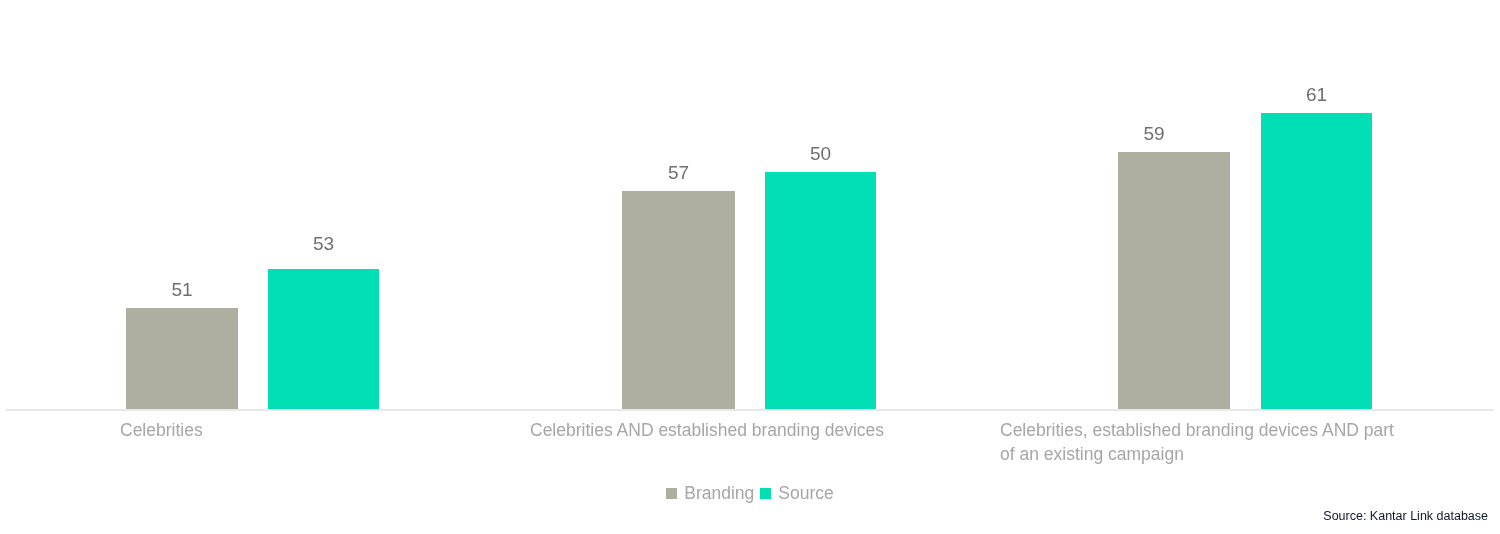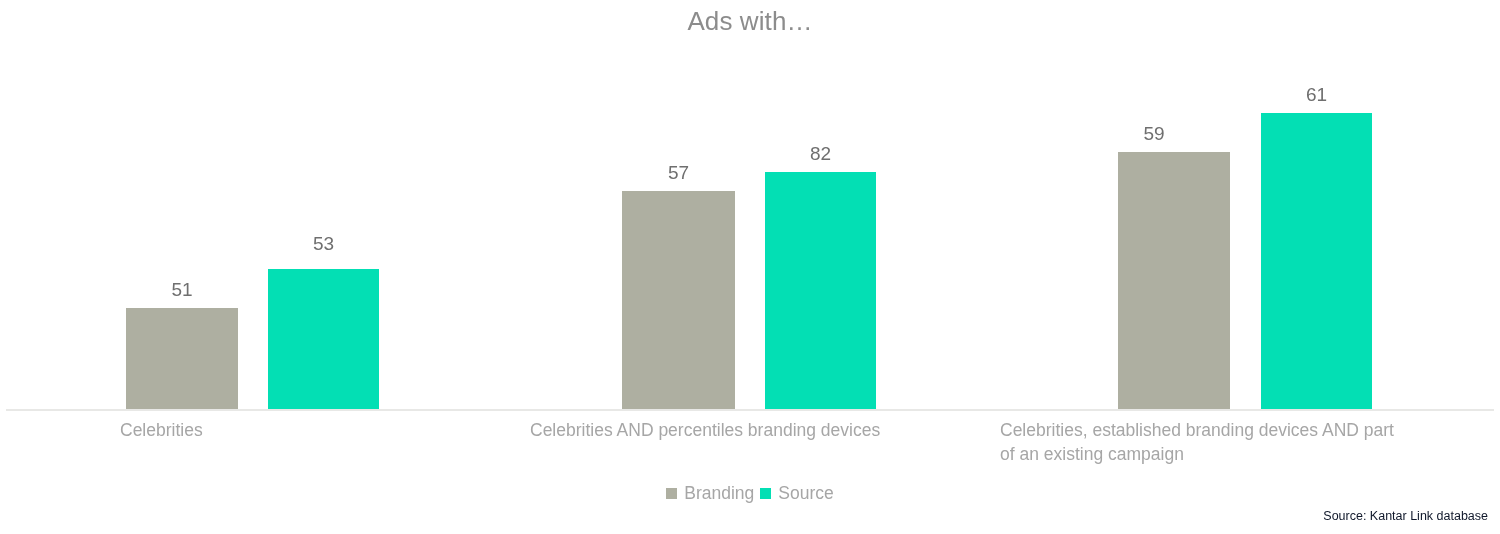--- a/index.html
+++ b/index.html
@@ -124,49 +124,48 @@
     color: #0f172a;
     white-space: nowrap;
   }
 </style>
 </head>
 <body>
 
 <div id="chart-root">
 
   <div class="chart-title">
-    <span class="t-line">Ads with…</span>
   </div>
 
   <div class="plot-area">
 
     <div class="bar bar-branding" style="left:126px; width:112px; height:102px;"></div>
     <div class="bar-value" style="left:126px; width:112px; bottom:110px;">51</div>
 
     <div class="bar bar-impact" style="left:268px; width:111px; height:141px;"></div>
     <div class="bar-value" style="left:268px; width:111px; bottom:156px;margin-top:36px;">53</div>
 
     <div class="bar bar-branding" style="left:622px; width:113px; height:219px;"></div>
     <div class="bar-value" style="left:622px; width:113px; bottom:227px;">57</div>
 
     <div class="bar bar-impact" style="left:765px; width:111px; height:238px;"></div>
-    <div class="bar-value" style="left:765px; width:111px; bottom:246px;">82</div>
+    <div class="bar-value" style="left:765px; width:111px; bottom:246px;">50</div>
 
     <div class="bar bar-branding" style="left:1118px; width:112px; height:258px;"></div>
     <div class="bar-value" style="left:1098px; width:112px; bottom:266px;">59</div>
 
     <div class="bar bar-impact" style="left:1261px; width:111px; height:297px;"></div>
     <div class="bar-value" style="left:1261px; width:111px; bottom:305px;">61</div>
 
     <div class="axis-line"></div>
   </div>
 
   <div class="cat-labels">
     <div class="cat-label" style="left:120px; width:266px;">Celebrities</div>
-    <div class="cat-label" style="left:530px; width:440px;">Celebrities AND percentiles branding devices</div>
+    <div class="cat-label" style="left:530px; width:440px;">Celebrities AND established branding devices</div>
     <div class="cat-label" style="left:1000px; width:400px;">Celebrities, established branding devices AND part of an existing campaign</div>
   </div>
 
   <div class="legend">
     <div class="legend-item">
       <span class="legend-swatch" style="background:#aeafa1;"></span>
       <span>Branding</span>
     </div>
     <div class="legend-item">
       <span class="legend-swatch" style="background:#03dfb4;"></span>

